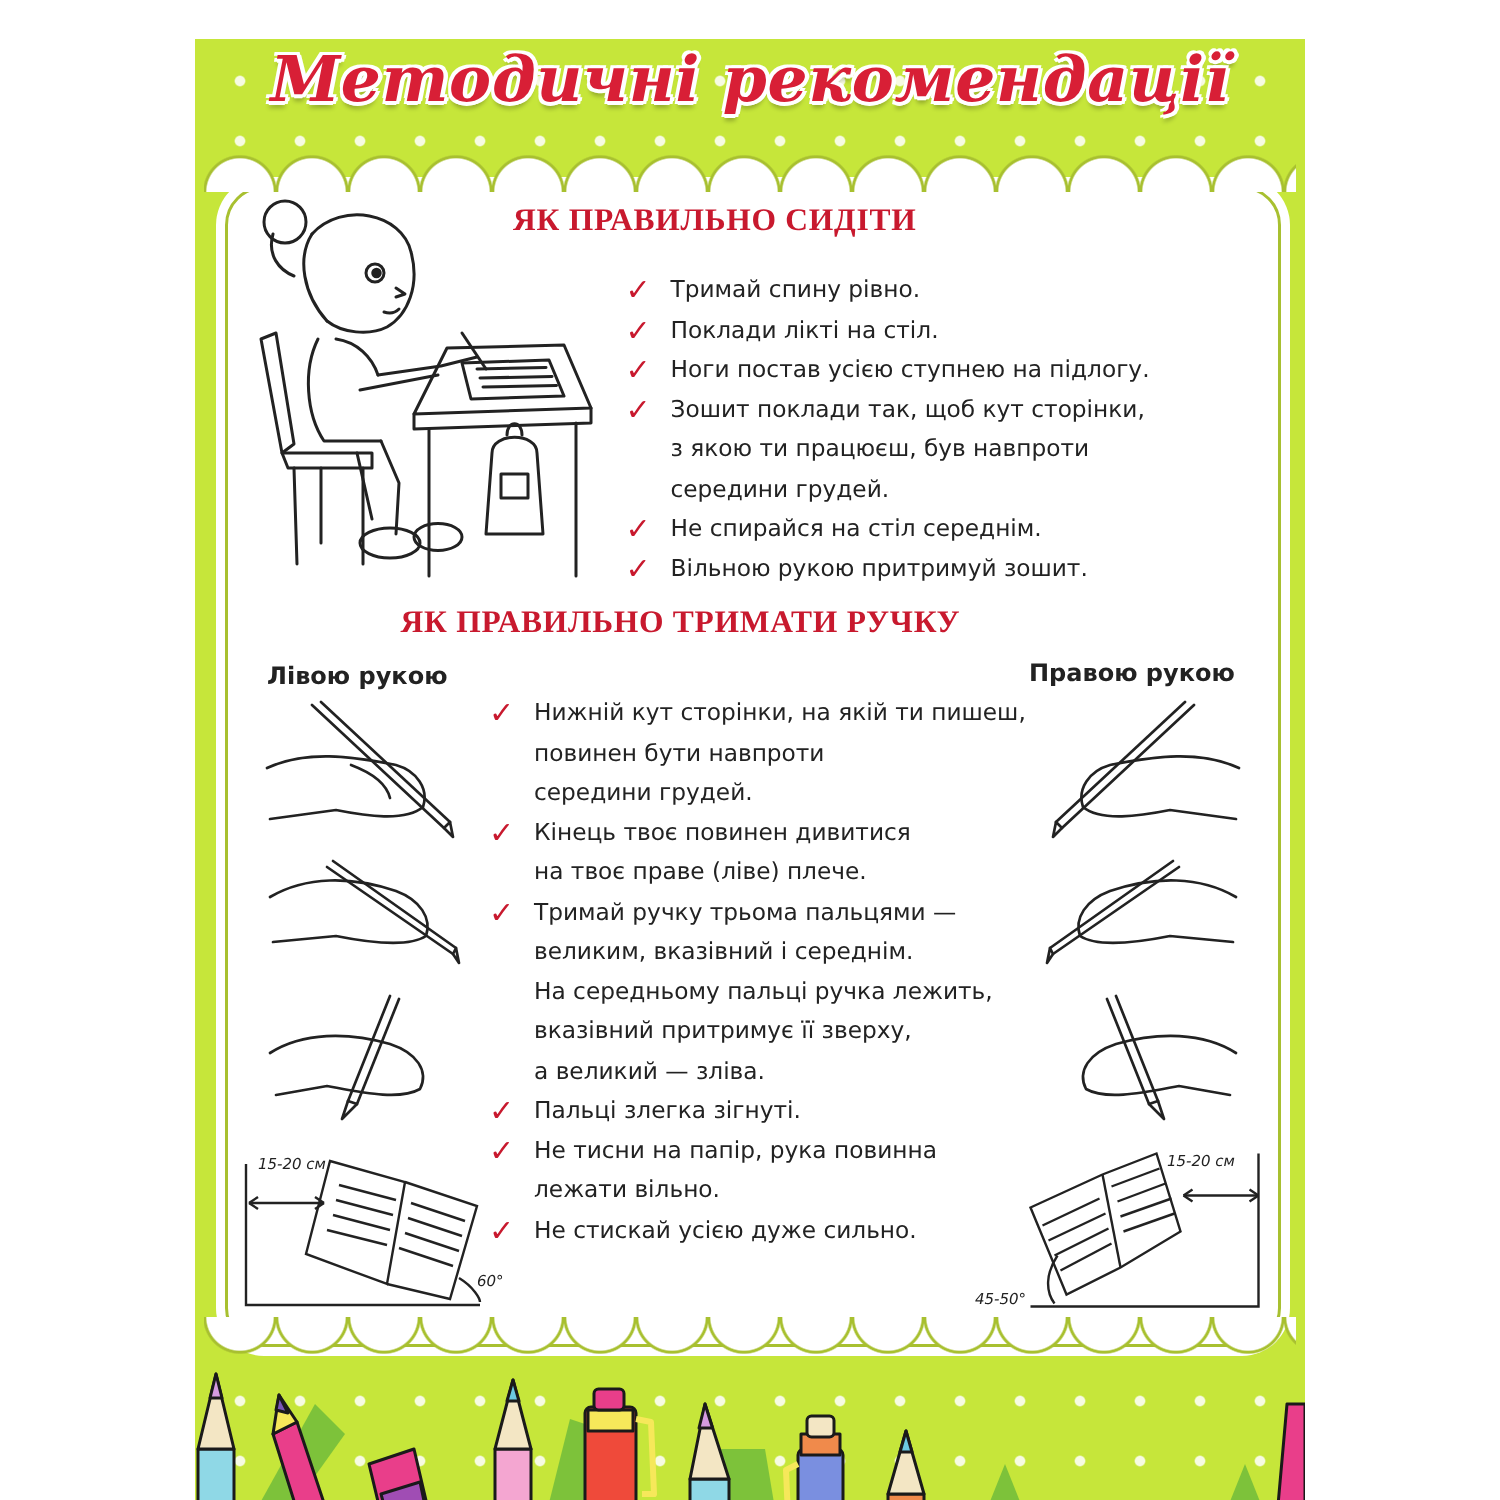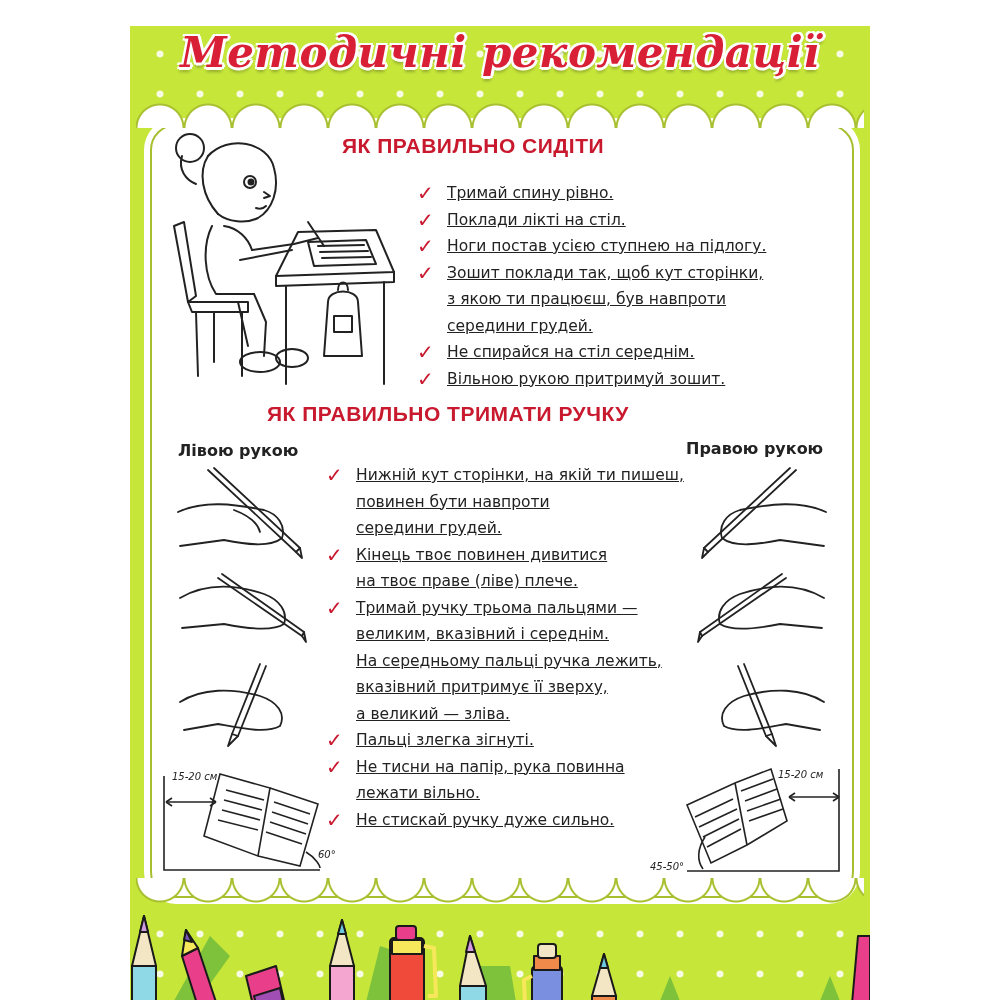--- a/index.html
+++ b/index.html
@@ -27,27 +27,27 @@
     box-shadow: 0 0 0 6px #ffffff;
   }
   .scallop-top, .scallop-bottom {
     position:absolute; left:6px; width:728px; height:30px;
     background-image: radial-gradient(circle at 50% 100%, #ffffff 22px, #a8c030 23px, #a8c030 24px, transparent 25px);
     background-size: 48px 30px; background-repeat: repeat-x;
   }
   .scallop-top { top:72px; }
   .scallop-bottom { top:852px; transform:scaleY(-1); }
   .section-title {
-    position:absolute; font-family:Liberation Sans, sans-serif; font-weight:bold;
+    position:absolute; font-family:Liberation Serif, serif; font-weight:bold;
     color:#c8192e; font-size:21px; letter-spacing:0.5px;
   }
   .list { position:absolute; margin:0; padding:0; list-style:none; }
   .list li { position:relative; padding-left:30px; font-size:15.5px; line-height:26.5px; color:#222; }
   .list li .check { position:absolute; left:0; top:0; color:#c8192e; font-size:20px; font-weight:bold; }
-  .list li .line { display:block;text-decoration:underline; }
+  .list li .line { display:block; }
   .hand-label { position:absolute; font-size:16px; font-weight:bold; color:#222; }
   .illus { position:absolute; }
   .dim { position:absolute; font-size:10px; color:#222;font-style:italic; }
   .bottom-art { position:absolute; left:0; top:870px; width:740px; height:130px; }
 </style>
 </head>
 <body>
 
 <div class="poster">
 
@@ -198,21 +198,21 @@
         <span class="check">✓</span>
         <span class="line">Пальці злегка зігнуті.</span>
       </li>
     <li>
         <span class="check">✓</span>
         <span class="line">Не тисни на папір, рука повинна</span>
         <span class="line">лежати вільно.</span>
       </li>
     <li>
         <span class="check">✓</span>
-        <span class="line">Не стискай ручку дуже сильно.</span>
+        <span class="line">Не стискай усією дуже сильно.</span>
       </li>
   </ul>
 
   <svg class="illus" style="left:30px;top:740px" width="170" height="110" viewBox="0 0 170 110">
     <g fill="none" stroke="#222" stroke-width="1.6">
       <path d="M4 10 L4 104 L160 104"></path>
       <path d="M6 36 L56 36"></path>
         <path d="M6 36 L12 32 M6 36 L12 40"></path>
         <path d="M56 36 L50 32 M56 36 L50 40"></path>
       <path d="M60 8 L110 22 L98 90 L44 70 Z"></path>

